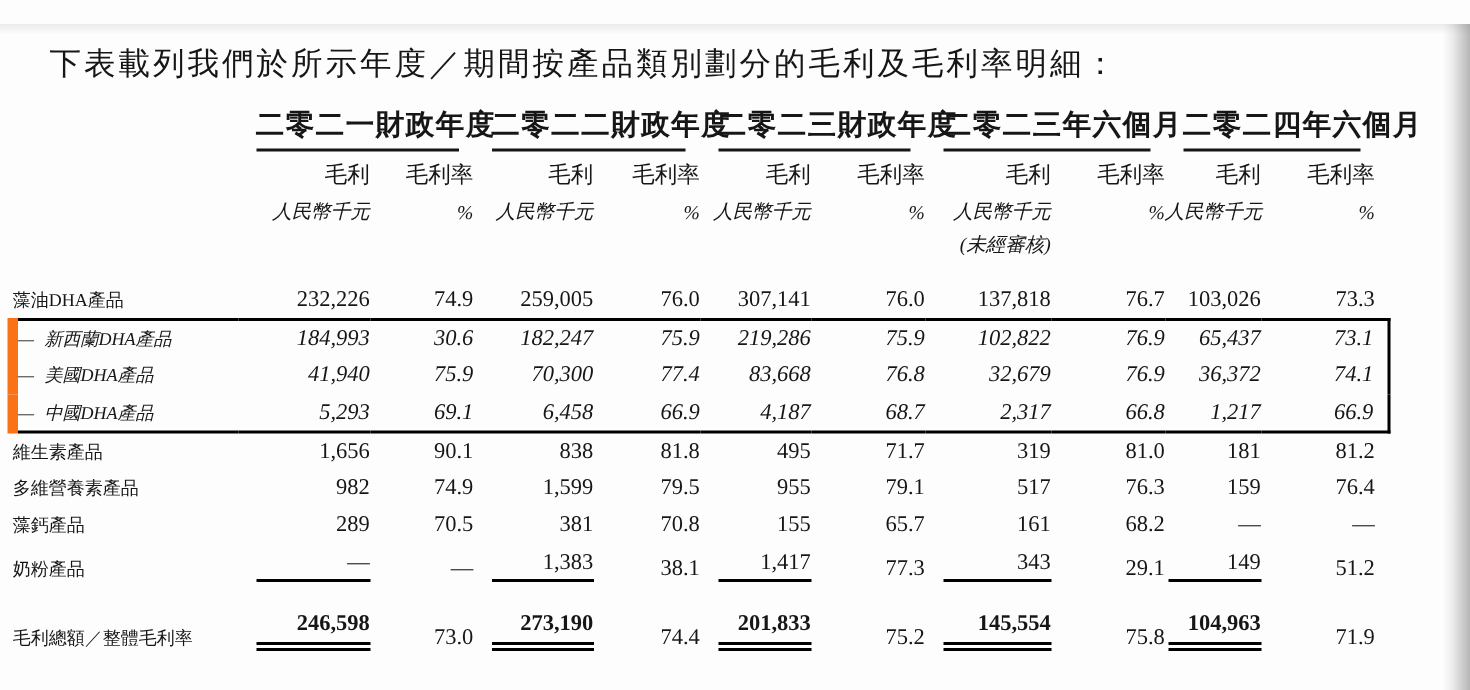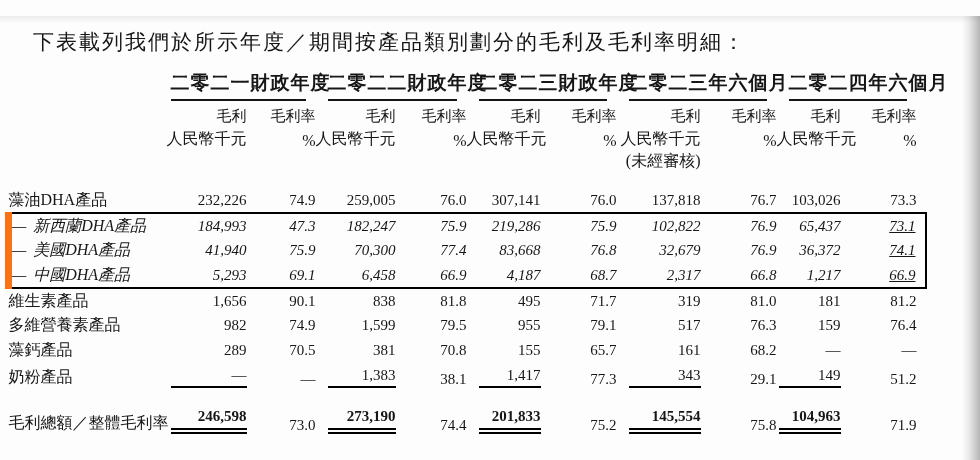--- a/index.html
+++ b/index.html
@@ -49,29 +49,29 @@
   tr.r-total  { height:32px; }
 
   .gline {
     margin:0 10px 0 12px; padding-bottom:3px;
     border-bottom:2.5px solid #151515;
     text-align:center; font-weight:bold;
     font-size:19px; letter-spacing:1px; white-space:nowrap;
   }
   .num { text-align:right; font-size:15px; white-space:nowrap; }
   .bold { font-weight:bold; }
-  .unit { font-size:16px; }
+  .unit { font-style:italic; font-size:13px; }
   .lbl {
-    text-align:left; padding-left:8px; font-size:16px; white-space:nowrap;
+    text-align:left; padding-left:8px; font-size:12px; white-space:nowrap;
   }
   .dash { display:inline-block; margin-right:7px; }
 
   tr.box td { font-style:italic; }
   tr.box td:first-child { border-left:7px solid #f97316; }
-  tr.box td:last-child  { border-right:2px solid #000;text-decoration:underline; }
+  tr.box td:last-child  { border-right:2px solid #000; }
   tr.box-top td { border-top:2px solid #000; }
   tr.box-bot td { border-bottom:2px solid #000; }
 
   .rule1 {
     display:block; margin-left:12px; padding-bottom:2px;
     border-bottom:2px solid #000; text-align:right;
   }
   .rule2 {
     display:block; margin-left:12px; padding-bottom:3px;
     border-bottom:6px double #000; font-weight:bold;
@@ -171,21 +171,21 @@
         <td class="num">307,141</td>
         <td class="num">76.0</td>
         <td class="num">137,818</td>
         <td class="num">76.7</td>
         <td class="num">103,026</td>
         <td class="num">73.3</td>
       </tr>
       <tr class="r-data box box-top">
         <td class="lbl"><span class="dash">—</span><span>新西蘭DHA產品</span></td>
         <td class="num">184,993</td>
-        <td class="num">47.3</td>
+        <td class="num">30.6</td>
         <td class="num">182,247</td>
         <td class="num">75.9</td>
         <td class="num">219,286</td>
         <td class="num">75.9</td>
         <td class="num">102,822</td>
         <td class="num">76.9</td>
         <td class="num">65,437</td>
         <td class="num">73.1</td>
       </tr>
       <tr class="r-data box">

